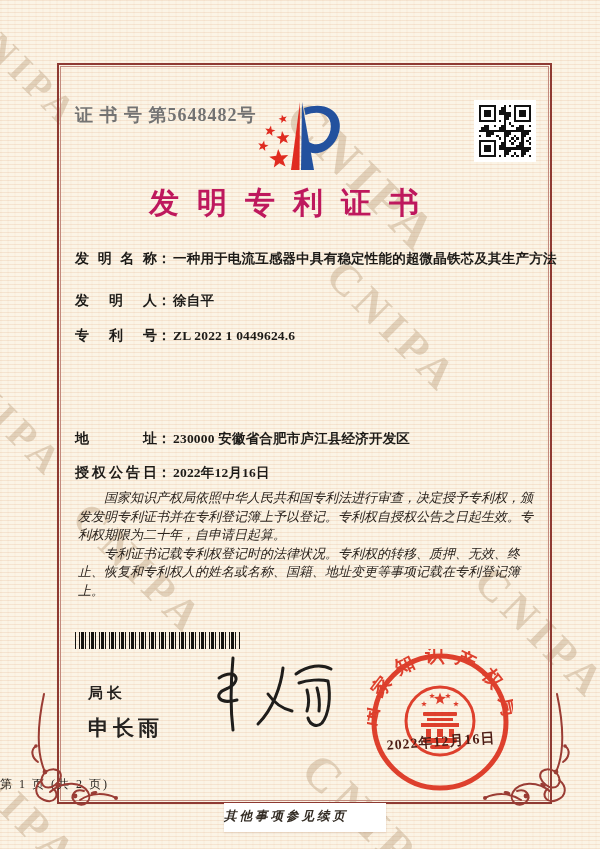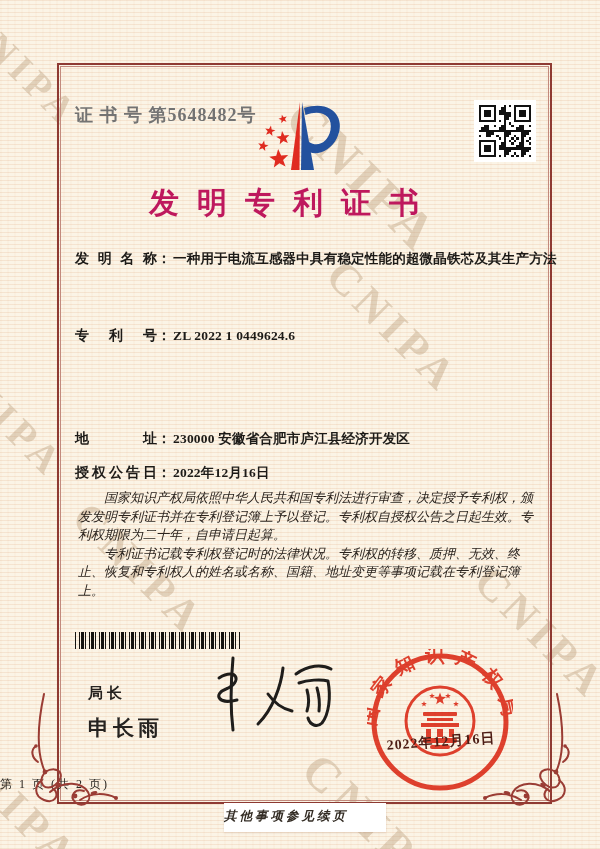--- a/index.html
+++ b/index.html
@@ -270,20 +270,23 @@
         <rect x="17" y="20" width="1" height="1" fill="#111"></rect>
         <rect x="20" y="20" width="1" height="1" fill="#111"></rect>
       </svg>
   </div>
 
   <div class="abs doc-title">发明专利证书</div>
 
   <div class="abs row" style="top:250px;">
     <span class="label">发明名称</span><span class="colon">：</span><span class="value">一种用于电流互感器中具有稳定性能的超微晶铁芯及其生产方法</span>
   </div>
+  <div class="abs row" style="top:292px;">
+    <span class="label">发明人</span><span class="colon">：</span><span class="value">徐自平</span>
+  </div>
   <div class="abs row" style="top:327px;">
     <span class="label">专利号</span><span class="colon">：</span><span class="value">ZL 2022 1 0449624.6</span>
   </div>
   <div class="abs row" style="top:430px;">
     <span class="label">地址</span><span class="colon">：</span><span class="value">230000 安徽省合肥市庐江县经济开发区</span>
   </div>
   <div class="abs row" style="top:464px;">
     <span class="label">授权公告日</span><span class="colon">：</span><span class="value">2022年12月16日</span>
   </div>
 

